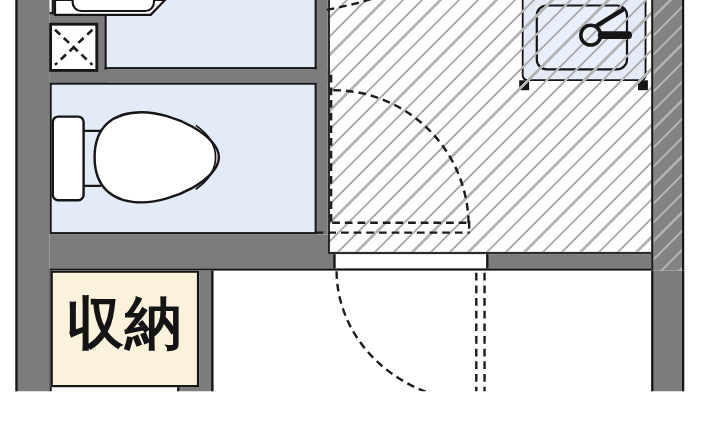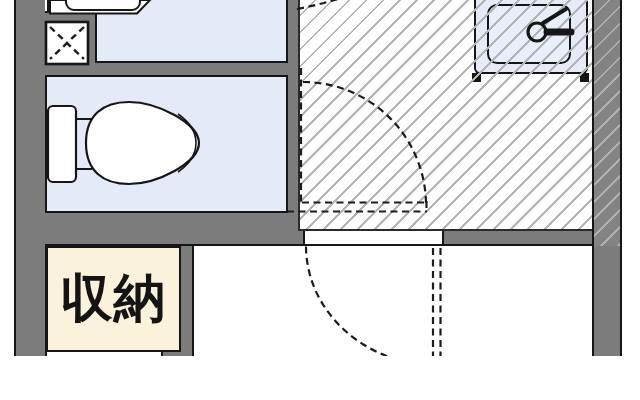--- a/index.html
+++ b/index.html
@@ -1,17 +1,17 @@
 <!DOCTYPE html>
 <html><head>
 <meta charset="utf-8">
 <style>
   html,body{margin:0;padding:0;background:#ffffff;}
   #plan{position:relative;width:640px;height:356px;background:#ffffff;overflow:hidden;
-        font-family:Liberation Serif, serif;}
+        font-family:Liberation Mono, monospace;}
   #plan div{position:absolute;box-sizing:border-box;}
   .wall{background:#7c7c7c;}
   .room{background:#e3eaf8;}
   .blk{background:#161616;}
   .hatch{background:repeating-linear-gradient(135deg,rgba(0,0,0,0) 0px,rgba(0,0,0,0) 10px,#b4b4b4 10px,#b4b4b4 12px);}
   .wall-hatch{background:repeating-linear-gradient(135deg,#838383 0px,#838383 10px,#b0b0b0 10px,#b0b0b0 12px);}
   #closet-label{display:flex;align-items:center;justify-content:center;
     font-size:52px;font-weight:600;color:#141414;letter-spacing:1px;line-height:1;}
   svg{position:absolute;left:0;top:0;pointer-events:none;}
 </style>

